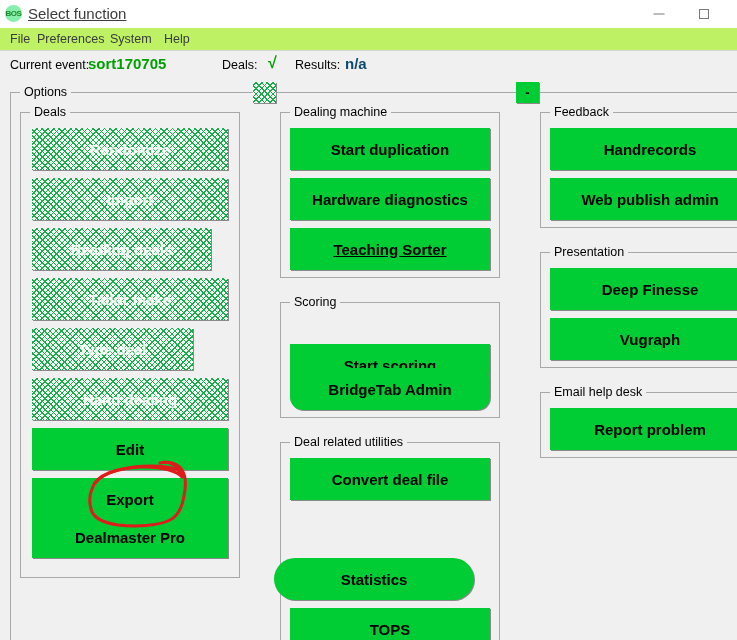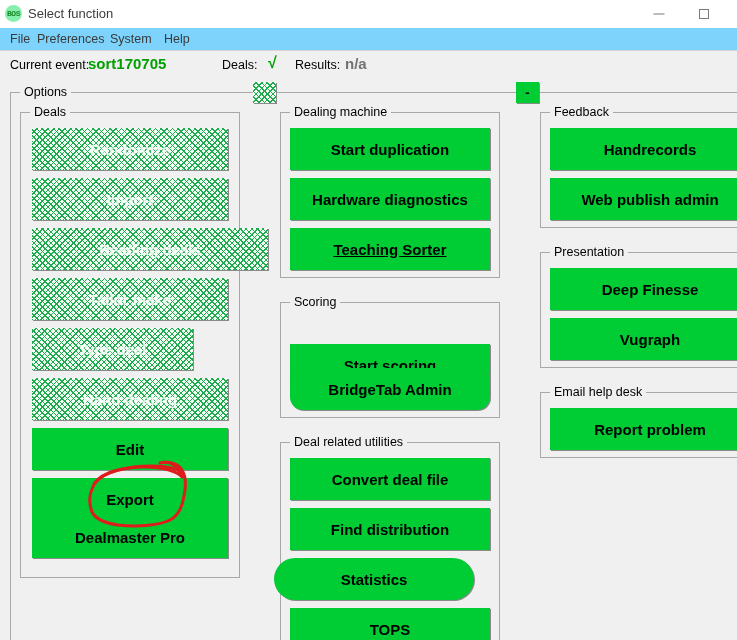--- a/index.html
+++ b/index.html
@@ -34,28 +34,29 @@
     left: 5px; top: 5px;
     width: 17px; height: 17px;
     border-radius: 50%;
     background: #86efac;
     color: #1a8a2a;
     font-size: 8px;
     font-weight: bold;
     line-height: 17px;
     text-align: center;
     letter-spacing: -0.5px;
-    font-family: Liberation Mono, monospace;
+    font-family: Liberation Sans, sans-serif;
   }
   .title-text {
     position: absolute;
     left: 28px; top: 5px;
-    font-size: 13px;
+    font-size: 15px;
     color: #3c3c3c;
     line-height: 17px;
+    text-decoration: underline;
   }
   .win-btn {
     position: absolute;
     top: 0;
     width: 45px; height: 28px;
   }
   .win-btn .glyph {
     position: absolute;
     left: 50%; top: 50%;
     transform: translate(-50%, -50%);
@@ -70,21 +71,21 @@
     width: 10px; height: 10px;
     border: 1px solid #7a7a7a;
     box-sizing: border-box;
   }
 
   
   .menubar {
     position: absolute;
     left: 0; top: 28px;
     width: 737px; height: 22px;
-    background: #7dd3fc;
+    background: #bef264;
     border-bottom: 1px solid #d6d6d6;
   }
   .menu-item {
     position: absolute;
     top: 3px;
     font-size: 12.5px;
     color: #3a3a3a;
     padding: 0 4px;
     line-height: 16px;
     cursor: default;
@@ -112,21 +113,21 @@
     font-size: 15px;
     font-weight: bold;
     line-height: 17px;
     top: 4px;
   }
   .ev-label  { left: 10px; }
   .ev-value  { left: 88px; color: #00a000; }
   .dl-label  { left: 222px; }
   .dl-value  { left: 268px; color: #00a000; font-size: 16px; top: 3px; }
   .rs-label  { left: 295px; }
-  .rs-value  { left: 345px; color: #737373; }
+  .rs-value  { left: 345px; color: #0c4a6e; }
 
   
   .group {
     position: absolute;
     border: 1px solid #a8a8a8;
     box-sizing: border-box;
     background: transparent;
   }
   .group > .legend {
     position: absolute;
@@ -220,21 +221,21 @@
 
   <button class="gbtn disabled tiny" style="left:253px; top:82px; width:23px; height:21px;"></button>
   <button class="gbtn tiny" style="left:516px; top:82px; width:23px; height:21px;">-</button>
 
   <div class="group" style="left:20px; top:112px; width:220px; height:466px;">
     <div class="legend">Deals</div>
   </div>
 
   <button class="gbtn disabled" style="left:32px; top:128px; width:196px; height:42px;">Randomize</button>
   <button class="gbtn disabled" style="left:32px; top:178px; width:196px; height:42px;">Import</button>
-  <button class="gbtn disabled" style="left:32px; top:228px; width:236px; height:42px;">Reading deals</button>
+  <button class="gbtn disabled" style="left:32px; top:228px; width:179px; height:42px;">Reading deals</button>
   <button class="gbtn disabled" style="left:32px; top:278px; width:196px; height:42px;">Tailor make</button>
   <button class="gbtn disabled" style="left:32px; top:328px; width:161px; height:42px;">Type deal</button>
   <button class="gbtn disabled" style="left:32px; top:378px; width:196px; height:42px;">Hand dealing</button>
   <button class="gbtn" style="left:32px; top:428px; width:196px; height:42px;">Edit</button>
   <button class="gbtn" style="left:32px; top:478px; width:196px; height:42px;">Export</button>
   <button class="gbtn" style="left:32px; top:516px; width:196px; height:42px;">Dealmaster Pro</button>
 
   <div class="group" style="left:280px; top:112px; width:220px; height:166px;">
     <div class="legend">Dealing machine</div>
   </div>
@@ -245,21 +246,20 @@
   <div class="group" style="left:280px; top:302px; width:220px; height:116px;">
     <div class="legend">Scoring</div>
   </div>
   <button class="gbtn" style="left:290px; top:318px; width:200px; height:42px;margin-top:26px;">Start scoring</button>
   <button class="gbtn" style="left:290px; top:368px; width:200px; height:42px;border-radius:13px;">BridgeTab Admin</button>
 
   <div class="group" style="left:280px; top:442px; width:220px; height:216px;">
     <div class="legend">Deal related utilities</div>
   </div>
   <button class="gbtn" style="left:290px; top:458px; width:200px; height:42px;">Convert deal file</button>
-  <button class="gbtn" style="left:290px; top:508px; width:200px; height:42px;">Find distribution</button>
   <button class="gbtn" style="left:274px; top:558px; width:200px; height:42px;border-radius:21px;">Statistics</button>
   <button class="gbtn" style="left:290px; top:608px; width:200px; height:42px;">TOPS</button>
 
   <div class="group" style="left:540px; top:112px; width:220px; height:116px;">
     <div class="legend">Feedback</div>
   </div>
   <button class="gbtn" style="left:550px; top:128px; width:200px; height:42px;">Handrecords</button>
   <button class="gbtn" style="left:550px; top:178px; width:200px; height:42px;">Web publish admin</button>
 
   <div class="group" style="left:540px; top:252px; width:220px; height:116px;">

